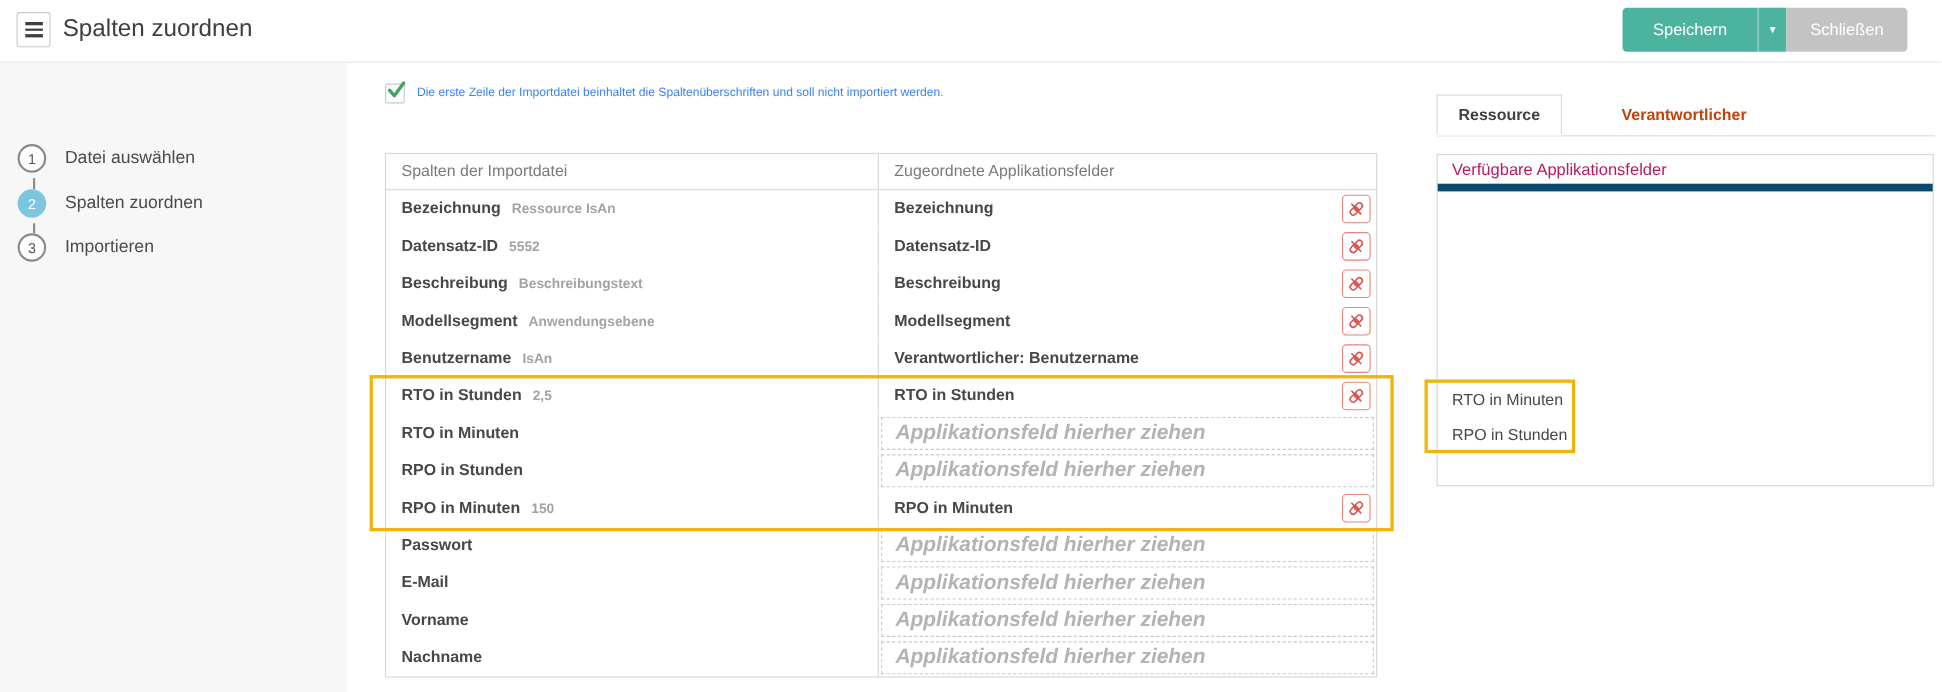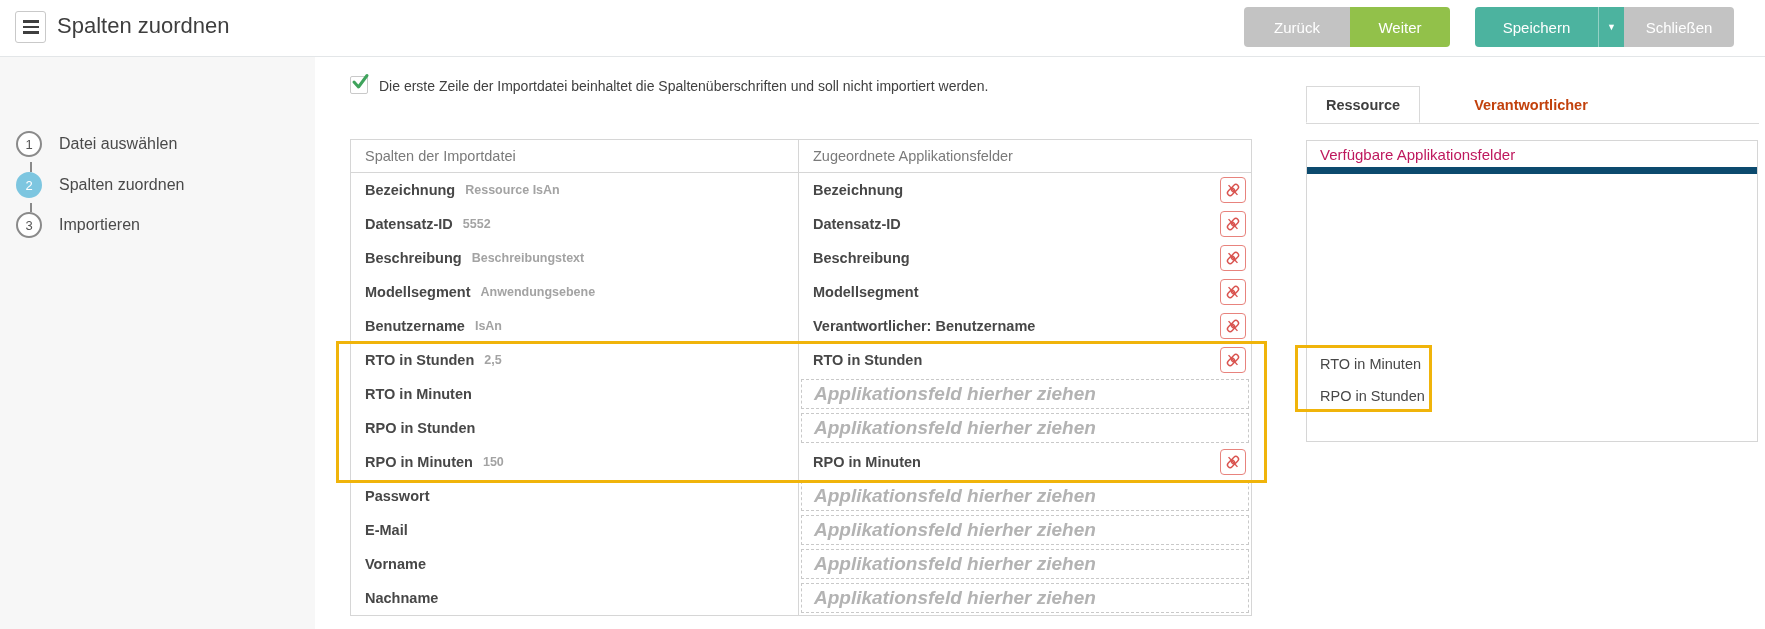--- a/index.html
+++ b/index.html
@@ -43,21 +43,21 @@
     border-color:var(--step-active-blue,#7dc6e0); color:#fff; }
   .step-label { font-size:16px; color:#4a4a4a; }
   .connector { position:absolute; left:30px; width:2px; background:#8a8a8a; }
   .c1 { top:105px; height:10px; } .c2 { top:146px; height:9px; }
 
   
   .checkbox-row { position:absolute; left:350px; top:76px; display:flex; gap:11px; align-items:flex-start; }
   .checkbox { width:18px; height:18px; border:1px solid #c9c9c9; border-radius:2px;
     background:#fff; position:relative; cursor:pointer; flex:0 0 auto; }
   .checkbox svg { position:absolute; left:1px; top:-3px; overflow:visible; }
-  .checkbox-label { font-size:14px; color:#404040; padding-top:2px; }
+  .checkbox-label { font-size:11px; color:#3b82f6; padding-top:2px; }
 
   
   .map-table { position:absolute; left:350px; top:139px; width:902px;
     border:1px solid #d6d6d6; background:#fff; }
   .thead { display:grid; grid-template-columns:448px 1fr; height:33px; border-bottom:1px solid #d6d6d6; }
   .th { display:flex; align-items:center; padding:0 14px; color:#7a7a7a; font-size:14.5px; }
   .th:first-child { border-right:1px solid #d6d6d6; }
   .trow { display:grid; grid-template-columns:448px 1fr; height:34px;font-weight:bold; }
   .td { display:flex; align-items:center; }
   .td-source { padding:0 14px; gap:10px; border-right:1px solid #d6d6d6; }
@@ -104,24 +104,20 @@
     <button class="hamburger">
       <span class="hamburger-icon">
           <i></i>
           <i></i>
           <i></i>
         </span>
     </button>
     <h1 class="title">Spalten zuordnen</h1>
     <div class="actions">
       <div class="btn-group">
-        <button class="btn gray rl w-back">Zurück</button>
-        <button class="btn green rr w-next">Weiter</button>
-      </div>
-      <div class="btn-group">
         <button class="btn teal rl w-save">Speichern</button>
         <button class="btn teal caret-btn">
           <span class="chev">▼</span>
         </button>
         <button class="btn gray rr w-close">Schließen</button>
       </div>
     </div>
   </header>
 
   <aside class="sidebar">

